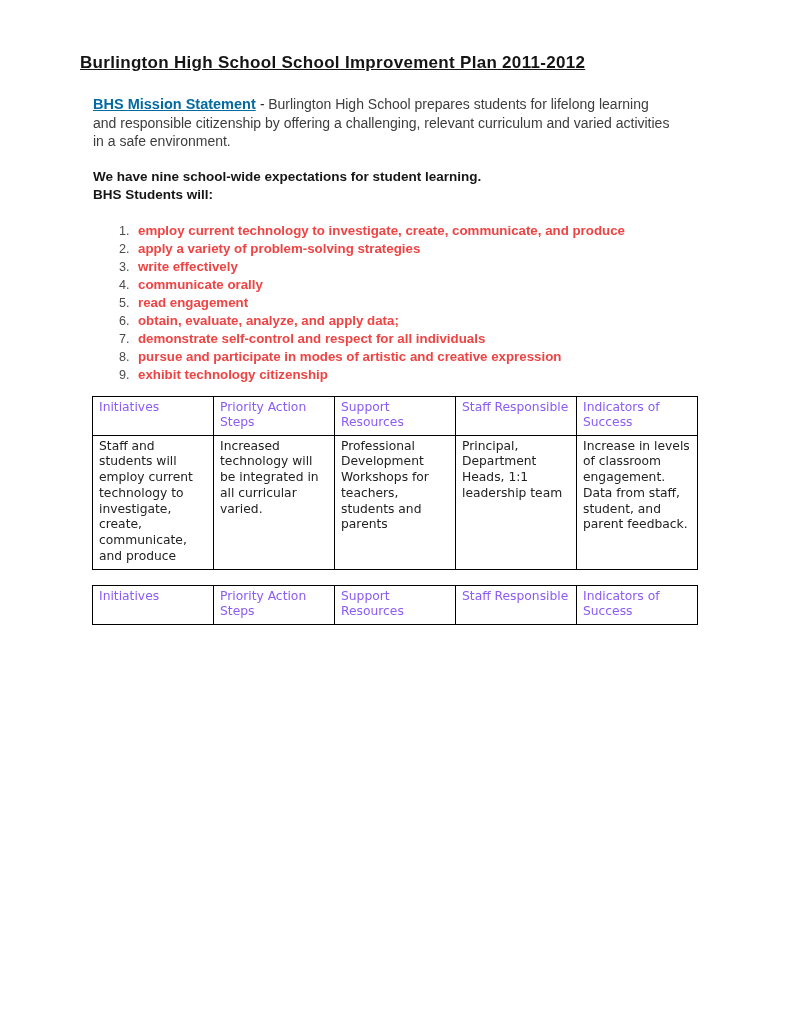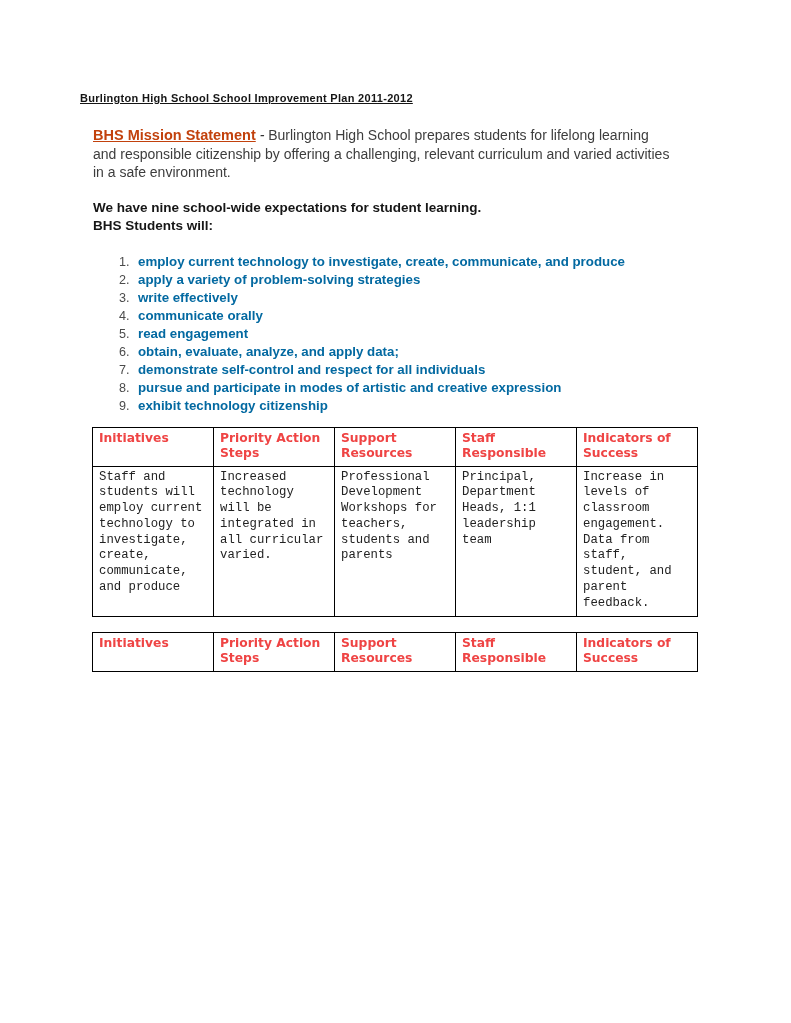--- a/index.html
+++ b/index.html
@@ -5,39 +5,39 @@
   html,body { margin:0; padding:0; background:#ffffff; }
   body {
     width:791px; height:1023px;
     font-family:"Liberation Sans", sans-serif;
     color:#1b1b1b;
     -webkit-font-smoothing:antialiased;
   }
   .page { position:relative; width:791px; height:1023px; overflow:hidden; }
 
   .doc-title {
-    margin:92px 0 0 80px;
-    font-size:11px;
+    margin:53px 0 0 80px;
+    font-size:17px;
     font-weight:bold;
     letter-spacing:0.3px;
     text-decoration:underline;
     color:#151515;
   }
 
   .mission {
     margin:22px 0 0 93px;
     width:578px;
     font-size:14px;
     line-height:18.5px;
   }
   .mission-label {
     font-weight:bold;
     font-size:14.5px;
     text-decoration:underline;
-    color:#c2410c;
+    color:#0369a1;
   }
   .mission-sep { color:#333; font-style:italic; }
   .mission-text { color:#3d3d3d; }
 
   .intro {
     margin:17px 0 16px 93px;
     font-size:13.5px;
     font-weight:bold;
     line-height:18px;
     color:#161616;
@@ -46,21 +46,21 @@
   ol.expectations {
     margin:18px 0 0 0;
     padding:0 0 0 133px;
     width:505px;
     font-size:13.3px;
     line-height:18px;
     list-style:decimal;
   }
   ol.expectations li {
     font-weight:bold;
-    color:#0369a1;
+    color:#ef4444;
     padding-left:5px;
   }
   ol.expectations li::marker {
     font-weight:normal;
     color:#4b4b4b;
     font-size:12.6px;
   }
 
   .section-heading {
     margin:0 0 0 93px;
@@ -83,28 +83,27 @@
   table.plan.second { margin-top:15px; }
   table.plan th, table.plan td {
     border:1px solid #000;
     vertical-align:top;
     text-align:left;
     padding:3px 5px 4px 6px;
   }
   table.plan th {
     font-size:12.3px;
     line-height:15.5px;
-    font-weight:bold;
-    color:#ef4444;
+    font-weight:normal;
+    color:#8b5cf6;
   }
   table.plan td {
     font-size:12.3px;
     line-height:15.8px;
     color:#222222;
-    font-family:Liberation Mono, monospace;
   }
   table.plan td.tall { height:126px; }
 </style>
 </head>
 <body>
 
 <div class="page">
 
   <div class="doc-title">Burlington High School School Improvement Plan 2011-2012</div>
 

